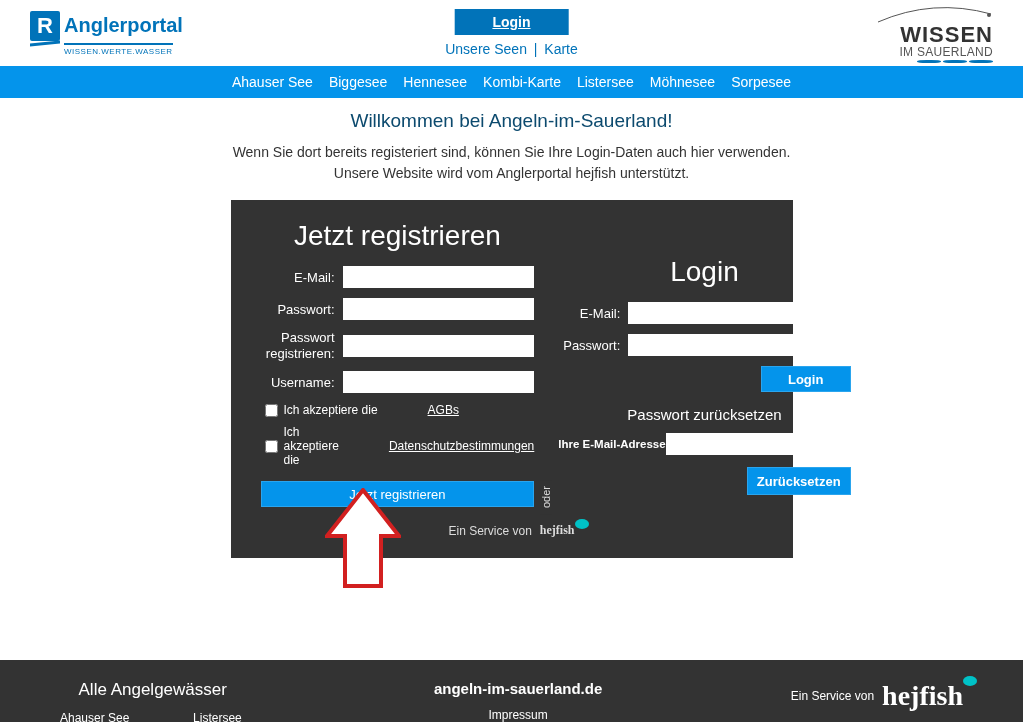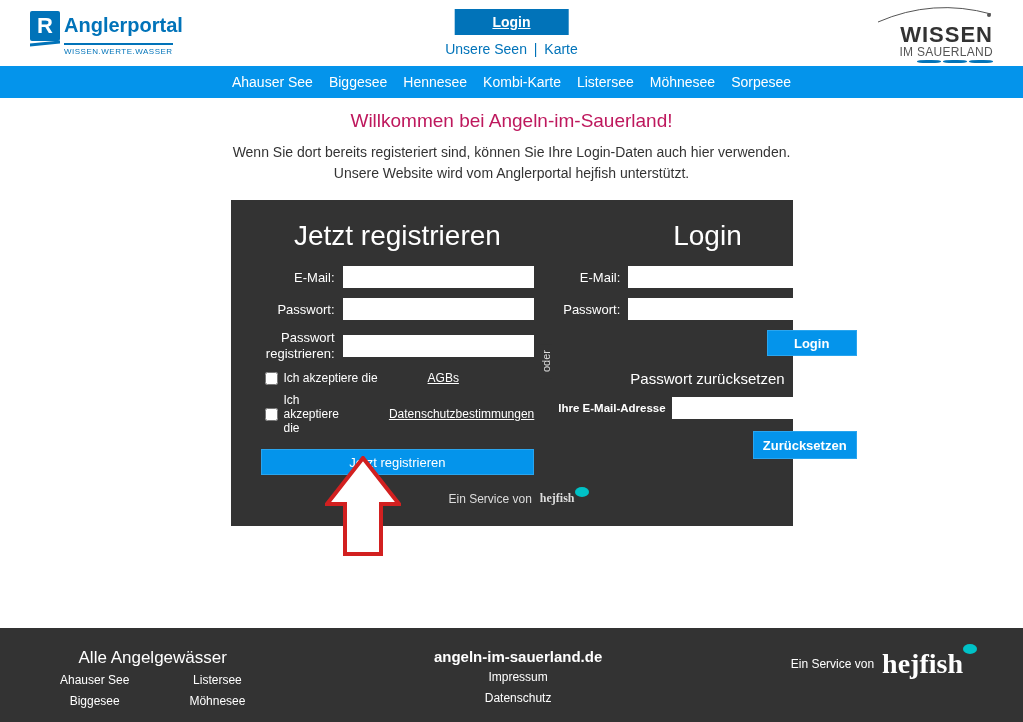--- a/index.html
+++ b/index.html
@@ -29,61 +29,61 @@
   .logo-right-sub { font-size:12px; color:#555; letter-spacing:0.3px; }
   .logo-right-wave{display:flex; justify-content:flex-end; gap:2px; margin-top:2px;}
   .logo-right-wave span{width:24px; height:3px; background:#0173b9; border-radius:40%;}
 
   
   .bluenav { background:#0494eb; height:32px; display:flex; align-items:center; justify-content:center; gap:8px;}
   .bluenav a{ color:#fff; font-size:14px; padding:0 4px;}
 
   
   .intro { text-align:center; padding: 12px 0 16px; }
-  .intro h1 { font-size:19px; font-weight:normal; color:#be185d; margin-bottom:10px;}
+  .intro h1 { font-size:19px; font-weight:normal; color:#0c4a6e; margin-bottom:10px;}
   .intro p { font-size:14px; color:#333; line-height:1.5;}
 
   
   .panel { width:562px; margin:0 auto; background:#333333; color:#fff; padding:20px 30px 20px; position:relative;}
-  .cols { display:flex; }
+  .cols { display:flex;align-items:flex-end; }
   .col { flex:1; }
   .col-left{ padding-right:12px;}
   .col-right{ padding-left:12px;}
   .divider { width:1px; background:#999; margin:36px 0 10px; position:relative;}
   .divider .oder{ position:absolute; top:50%; left:50%; transform:translate(-50%,-50%) rotate(-90deg); background:#333333; padding:0 6px; font-size:11px; color:#ddd;}
   .panel h2{ font-size:28px; font-weight:normal; text-align:center; margin-bottom:14px; color:#fff;}
   .panel h3{ font-size:15px; font-weight:normal; text-align:center; margin:14px 0 10px;}
   .frow{ display:flex; align-items:center; margin-bottom:10px;}
   .frow label{ width:82px; text-align:right; font-size:13px; padding-right:8px;}
   .frow .lbl2{ width:82px; text-align:right; font-size:13px; padding-right:8px; line-height:1.2;}
   .frow input[type=text], .frow input[type=password]{ flex:1; height:22px; border:none; background:#fff; padding:2px 4px; font-size:13px;}
   .frow-right{ display:flex; align-items:center; margin-bottom:10px;}
   .frow-right label{ width:70px; text-align:right; font-size:13px; padding-right:8px;}
   .frow-right input{ flex:1; height:22px; border:none; background:#fff; padding:2px 4px; font-size:13px;}
   .inline-row{ display:flex; align-items:center; gap:6px; margin:8px 0 0 4px; font-size:12px;}
   .inline-row a{ color:#fff; text-decoration:underline;margin-left:44px;}
   .btn{ display:block; background:#0494eb; color:#fff; border:1px solid #2aa5ee; height:26px; font-size:13px; cursor:pointer;}
   .btn-wide{ width:100%; margin-top:14px;}
   .btn-login{ width:90px; margin-left:auto; font-weight:bold;}
   .btn-reset{ width:104px; margin:0 0 12px auto; height:28px; font-weight:bold;}
-  .reset-row{ display:flex; align-items:center; gap:6px; margin-top:6px;}
+  .reset-row{ display:flex; align-items:center; margin-top:6px;}
   .reset-row label{ font-size:11.5px; font-weight:bold; white-space:nowrap;}
   .reset-row input{ flex:1; height:22px; border:none; background:#fff; padding:2px 4px;}
   .service-row{ display:flex; align-items:center; justify-content:center; gap:8px; margin-top:16px;}
   .service-row span{ font-size:12px; color:#ddd;}
   .hejfish{ position:relative; font-family: 'Brush Script MT', cursive; font-size:30px; color:#fff; font-weight:bold;}
   .hejfish .dot{ position:absolute; top:-4px; right:-14px; width:14px; height:10px; background:#00c2c7; border-radius:50%;}
 
   
   .arrow-wrap{ width:562px; margin:-6px auto 8px; height:100px; position:relative;}
   .arrow{ position:absolute; left:94px; top:-64px;}
 
   
   .footer{ background:#333333; color:#fff; padding:20px 60px 30px; display:flex; justify-content:space-between; align-items:flex-start;}
-  .footer h4{ font-size:16px; font-weight:normal; margin-bottom:2px;}
+  .footer h4{ font-size:16px; font-weight:normal; margin-bottom:8px;}
   .footer .fcol{ text-align:center;}
   .footer a{ color:#fff; font-size:12px; display:block; line-height:1.7;}
   .footer .lakes{ display:flex; gap:60px;}
   .footer .lakes .lcol{ text-align:center;}
   .footer .fleft h4{ font-size:17px;}
   .footer .fleft{ text-align:center;}
   .footer .fbrand{ display:flex; align-items:center; gap:8px;}
   .footer .fbrand span.t{ font-size:12px;}
   .footer .hejfish{ font-size:28px;}
   .fcenter h4{font-weight:bold; font-size:15px;}
@@ -154,20 +154,24 @@
         <input type="text" style="">
       </div>
       <div class="frow">
         <label>Passwort:</label>
         <input type="password" style="">
       </div>
       <div class="frow">
         <div class="lbl2">Passwort registrieren:</div>
         <input type="password" style="">
       </div>
+      <div class="frow">
+        <label>Username:</label>
+        <input type="text" style="">
+      </div>
       <div class="inline-row">
         <input type="checkbox" style="">
         <span>Ich akzeptiere die </span>
         <a href="#">AGBs</a>
       </div>
       <div class="inline-row">
         <input type="checkbox" style="">
         <span>Ich akzeptiere die </span>
         <a href="#">Datenschutzbestimmungen</a>
       </div>

